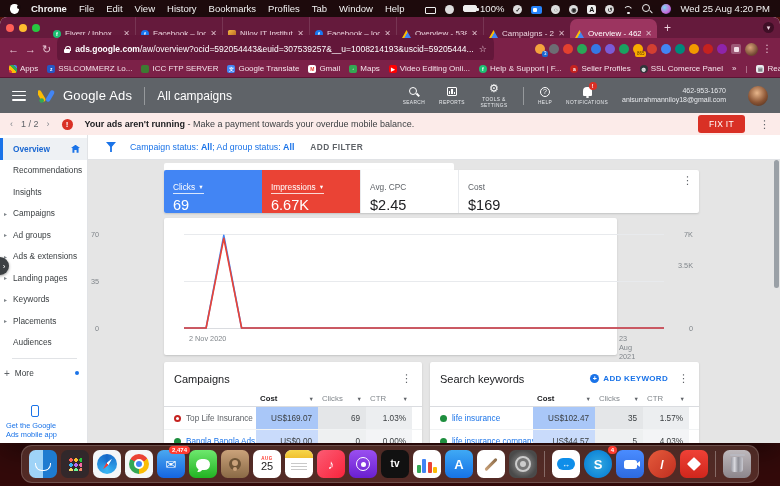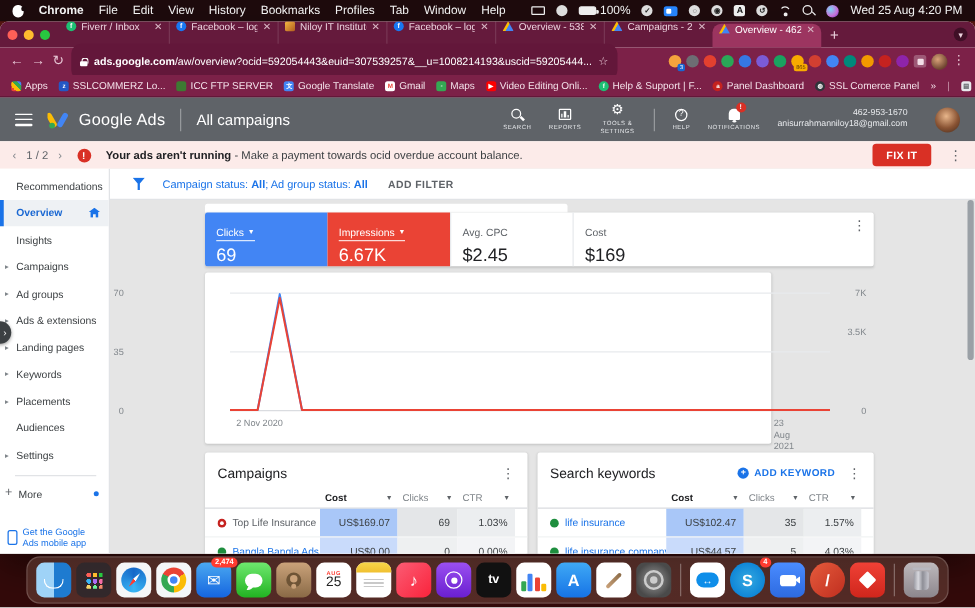--- a/index.html
+++ b/index.html
@@ -8,21 +8,21 @@
   .screen{position:relative;width:780px;height:486px;overflow:hidden;
     background:radial-gradient(130% 90% at 50% 10%, #7a231a 0%, #571410 45%, #330a0a 100%);}
 
   
   .menubar{position:absolute;top:0;left:0;right:0;height:17px;background:rgba(24,10,12,.94);
     display:flex;align-items:center;color:#f2f2f2;font-size:9.5px;padding:0 10px;z-index:50;}
   .menubar .apple{width:9px;height:10px;background:#fff;border-radius:45% 45% 48% 48%;position:relative;margin-right:12px;flex:none;}
   .menubar .apple::after{content:'';position:absolute;right:-2px;top:1px;width:4px;height:4px;border-radius:50%;background:rgba(24,10,12,1);}
   .mitem{margin-right:12px;white-space:nowrap;cursor:default;}
   .mitem.app{font-weight:bold;}
-  .mright{margin-left:auto;display:flex;align-items:center;gap:9px;}
+  .mright{margin-left:auto;display:flex;align-items:flex-end;gap:9px;}
   .sicon{display:inline-flex;align-items:center;justify-content:center;color:#eee;font-size:8px;line-height:1;}
   .disp{width:11px;height:7px;border:1.2px solid #eee;border-radius:1px;}
   .circ-dark{width:9px;height:9px;border-radius:50%;background:#ddd;color:#222;font-size:6px;display:flex;align-items:center;justify-content:center;font-weight:bold;}
   .batt{display:flex;align-items:center;gap:3px;}
   .batt .shell{width:14px;height:7px;border:1px solid #eee;border-radius:2px;position:relative;background:#eee;}
   .batt .shell::after{content:'';position:absolute;right:-3px;top:1.5px;width:2px;height:3px;background:#eee;border-radius:0 1px 1px 0;}
   .meet{width:11px;height:8px;background:#2684fc;border-radius:2px;position:relative;}
   .meet::after{content:'';position:absolute;left:2px;top:2px;width:4px;height:4px;background:#fff;border-radius:1px;}
   .inputA{width:9px;height:9px;background:#eee;color:#111;border-radius:2px;font-size:7px;font-weight:bold;display:flex;align-items:center;justify-content:center;}
   .wifi{width:10px;height:8px;position:relative;}
@@ -34,21 +34,21 @@
   .siri{width:10px;height:10px;border-radius:50%;background:radial-gradient(circle at 35% 35%, #7cd6f7, #c86dd7 60%, #3023ae);}
   .clock{white-space:nowrap;}
 
   
   .window{position:absolute;top:17px;left:0;width:780px;height:426px;border-radius:7px 7px 0 0;overflow:hidden;
     box-shadow:0 8px 30px rgba(0,0,0,.5);background:#fff;display:flex;flex-direction:column;z-index:10;}
 
   .tabstrip{height:21px;background:#651a3c;display:flex;align-items:center;padding:0 6px;flex:none;}
   .lights{display:flex;gap:5px;margin-right:8px;}
   .light{width:8px;height:8px;border-radius:50%;}
-  .tab{width:87px;height:21px;display:flex;align-items:flex-start;gap:4px;padding:0 5px;color:#ecd3de;font-size:8px;
+  .tab{width:87px;height:21px;display:flex;align-items:flex-end;gap:4px;padding:0 5px;color:#ecd3de;font-size:8px;
     border-left:1px solid rgba(255,255,255,.12);overflow:hidden;flex:none;cursor:pointer;}
   .tab:first-of-type{border-left:none;}
   .tab .ttl{white-space:nowrap;overflow:hidden;flex:1;}
   .tab .x{font-size:8px;color:#d9b9c6;flex:none;}
   .tab.active{background:#9c3560;border-radius:7px 7px 0 0;color:#fff;border-left:none;height:19px;margin-top:2px;}
   .favdot{width:8px;height:8px;border-radius:50%;flex:none;display:flex;align-items:center;justify-content:center;color:#fff;font-size:5.5px;font-weight:bold;}
   .adsfav{width:9px;height:8px;flex:none;background:linear-gradient(120deg,#fbbc04 48%,#4285f4 52%);clip-path:polygon(50% 0,100% 100%,0 100%);}
   .imgfav{width:8px;height:8px;border-radius:1.5px;flex:none;background:linear-gradient(135deg,#f5b942,#b05c1e);}
   .newtab{color:#ecd3de;font-size:12px;margin:0 7px;cursor:pointer;}
   .tabsearch{width:11px;height:11px;border-radius:50%;background:#3f0f26;color:#ecd3de;font-size:7px;display:flex;align-items:center;justify-content:center;margin-left:auto;cursor:pointer;}
@@ -101,36 +101,36 @@
   .nbadge{position:absolute;top:-4px;right:-5px;background:#d93025;color:#fff;width:8px;height:8px;border-radius:50%;font-size:5.5px;display:flex;align-items:center;justify-content:center;font-weight:bold;}
   .acct{text-align:right;font-size:7px;line-height:1.25;color:#e8eaed;}
   .avatar{width:20px;height:20px;border-radius:50%;background:radial-gradient(circle at 45% 35%,#e8b68b,#8a5434 55%,#42281a);margin-left:8px;cursor:pointer;}
 
   
   .alert{height:22px;background:#fcebe9;display:flex;align-items:center;padding:0 10px;gap:6px;flex:none;font-size:9px;color:#3c4043;}
   .pgr{color:#80868b;font-size:9px;cursor:pointer;}
   .pgtxt{color:#5f6368;margin:0 2px;}
   .excl{width:11px;height:11px;border-radius:50%;background:#d93025;color:#fff;font-size:8px;font-weight:bold;display:flex;align-items:center;justify-content:center;margin:0 6px;flex:none;}
   .al-b{font-weight:bold;color:#202124;}
-  .fixit{margin-left:auto;background:#d93025;color:#fff;font-size:8.5px;font-weight:bold;padding:4px 11px;border-radius:3px;letter-spacing:.3px;cursor:pointer;border:none;}
+  .fixit{margin-left:auto;background:#d93025;color:#fff;font-size:8.5px;font-weight:normal;padding:4px 11px;border-radius:3px;letter-spacing:.3px;cursor:pointer;border:none;}
   .al-kebab{color:#5f6368;font-size:11px;margin-left:8px;cursor:pointer;}
 
   
   .main{flex:1;display:flex;min-height:0;position:relative;}
   .sidebar{width:88px;background:#fff;border-right:1px solid #e1e3e6;flex:none;position:relative;padding-top:3px;}
   .sbi{height:21.5px;display:flex;align-items:center;font-size:8.3px;color:#3c4043;padding-left:13px;position:relative;cursor:pointer;white-space:nowrap;}
   .sbi .arr{position:absolute;left:4px;font-size:6px;color:#80868b;}
   .sbi.sel{background:#eef1f4;color:#1967d2;font-weight:bold;}
   .sbi.sel::before{content:'';position:absolute;left:0;top:0;bottom:0;width:3px;background:#1a73e8;}
   .homeic{margin-left:auto;margin-right:7px;width:9px;height:8px;background:#1a73e8;clip-path:polygon(50% 0,100% 42%,84% 42%,84% 100%,62% 100%,62% 65%,38% 65%,38% 100%,16% 100%,16% 42%,0 42%);}
   .sbdiv{height:1px;background:#e1e3e6;margin:5px 10px 4px 12px;}
   .morerow{height:20px;display:flex;align-items:center;font-size:8.3px;color:#3c4043;padding-left:4px;cursor:pointer;}
   .morerow .plus{font-size:10px;color:#5f6368;margin-right:5px;}
   .bluedot{width:4px;height:4px;border-radius:50%;background:#1a73e8;margin-left:auto;margin-right:8px;}
-  .promo{position:absolute;bottom:4px;left:6px;display:flex;gap:4px;align-items:center;cursor:pointer;}
+  .promo{position:absolute;bottom:4px;left:6px;display:flex;gap:4px;align-items:center;cursor:pointer;flex-direction:column;}
   .phone{width:8px;height:12px;border:1.3px solid #1a73e8;border-radius:2px;flex:none;margin-top:1px;}
   .promo .ptxt{font-size:7.4px;color:#1a73e8;line-height:1.25;width:58px;}
   .expander{position:absolute;left:-9px;top:122px;width:18px;height:18px;border-radius:50%;background:#3c4043;color:#fff;font-size:8px;display:flex;align-items:center;justify-content:center;padding-left:8px;z-index:5;cursor:pointer;box-shadow:0 1px 3px rgba(0,0,0,.4);}
 
   .content{flex:1;background:#e5e5e5;position:relative;overflow:hidden;min-width:0;}
   .filterbar{height:25px;background:#fff;border-bottom:1px solid #e1e3e6;display:flex;align-items:center;padding-left:18px;gap:8px;font-size:8.8px;}
   .funnel{width:10px;height:10px;background:#1a73e8;clip-path:polygon(0 0,100% 0,59% 48%,59% 100%,41% 100%,41% 48%);flex:none;margin-right:6px;}
   .fltxt{color:#1a73e8;cursor:pointer;}
   .fltxt b{font-weight:bold;}
   .addfilter{color:#5f6368;font-weight:bold;font-size:8.3px;letter-spacing:.4px;margin-left:8px;cursor:pointer;}
@@ -395,21 +395,21 @@
       <span class="bm">
           <span class="bmi" style="background:#ff0000">▶</span>
           <span>Video Editing Onli...</span>
         </span>
       <span class="bm">
           <span class="bmi" style="background:#1dbf73;border-radius:50%">f</span>
           <span>Help &amp; Support | F...</span>
         </span>
       <span class="bm">
           <span class="bmi" style="background:#c5221f;border-radius:50%">a</span>
-          <span>Panel Dashboard</span>
+          <span>Seller Profiles</span>
         </span>
       <span class="bm">
           <span class="bmi" style="background:#30343a;border-radius:50%">◍</span>
           <span>SSL Comerce Panel</span>
         </span>
       <span class="bm" style="margin-left:auto">
           <span>»</span>
         </span>
       <span class="bmsep">|</span>
       <span class="bm">
@@ -475,35 +475,35 @@
         </span>
         <span class="avatar"></span>
       </span>
     </div>
 
     <div class="alert">
       <span class="pgr">‹</span>
       <span class="pgtxt">1 / 2</span>
       <span class="pgr">›</span>
       <span class="excl">!</span>
-      <span><span class="al-b">Your ads aren't running</span> <span>- Make a payment towards ocid overdue account balance.</span></span>
+      <span><span class="al-b">Your ads aren't running</span> <span>- Make a payment towards your overdue mobile balance.</span></span>
       <button class="fixit">FIX IT</button>
       <span class="al-kebab">⋮</span>
     </div>
 
     <div class="main">
       <div class="sidebar">
-        <div class="sbi">
-            <span>Recommendations</span>
-          </div>
         <div class="sbi sel">
             <span>Overview</span>
             <span class="homeic"></span>
           </div>
         <div class="sbi">
+            <span>Recommendations</span>
+          </div>
+        <div class="sbi">
             <span>Insights</span>
           </div>
         <div class="sbi">
             <span class="arr">▸</span>
             <span>Campaigns</span>
           </div>
         <div class="sbi">
             <span class="arr">▸</span>
             <span>Ad groups</span>
           </div>
@@ -518,24 +518,20 @@
         <div class="sbi">
             <span class="arr">▸</span>
             <span>Keywords</span>
           </div>
         <div class="sbi">
             <span class="arr">▸</span>
             <span>Placements</span>
           </div>
         <div class="sbi">
             <span>Audiences</span>
-          </div>
-        <div class="sbi">
-            <span class="arr">▸</span>
-            <span>Settings</span>
           </div>
         <div class="sbdiv"></div>
         <div class="morerow">
             <span class="plus">+</span>
             <span>More</span>
             <span class="bluedot"></span>
           </div>
         <div class="promo">
             <span class="phone"></span>
             <span class="ptxt">Get the Google Ads mobile app</span>

